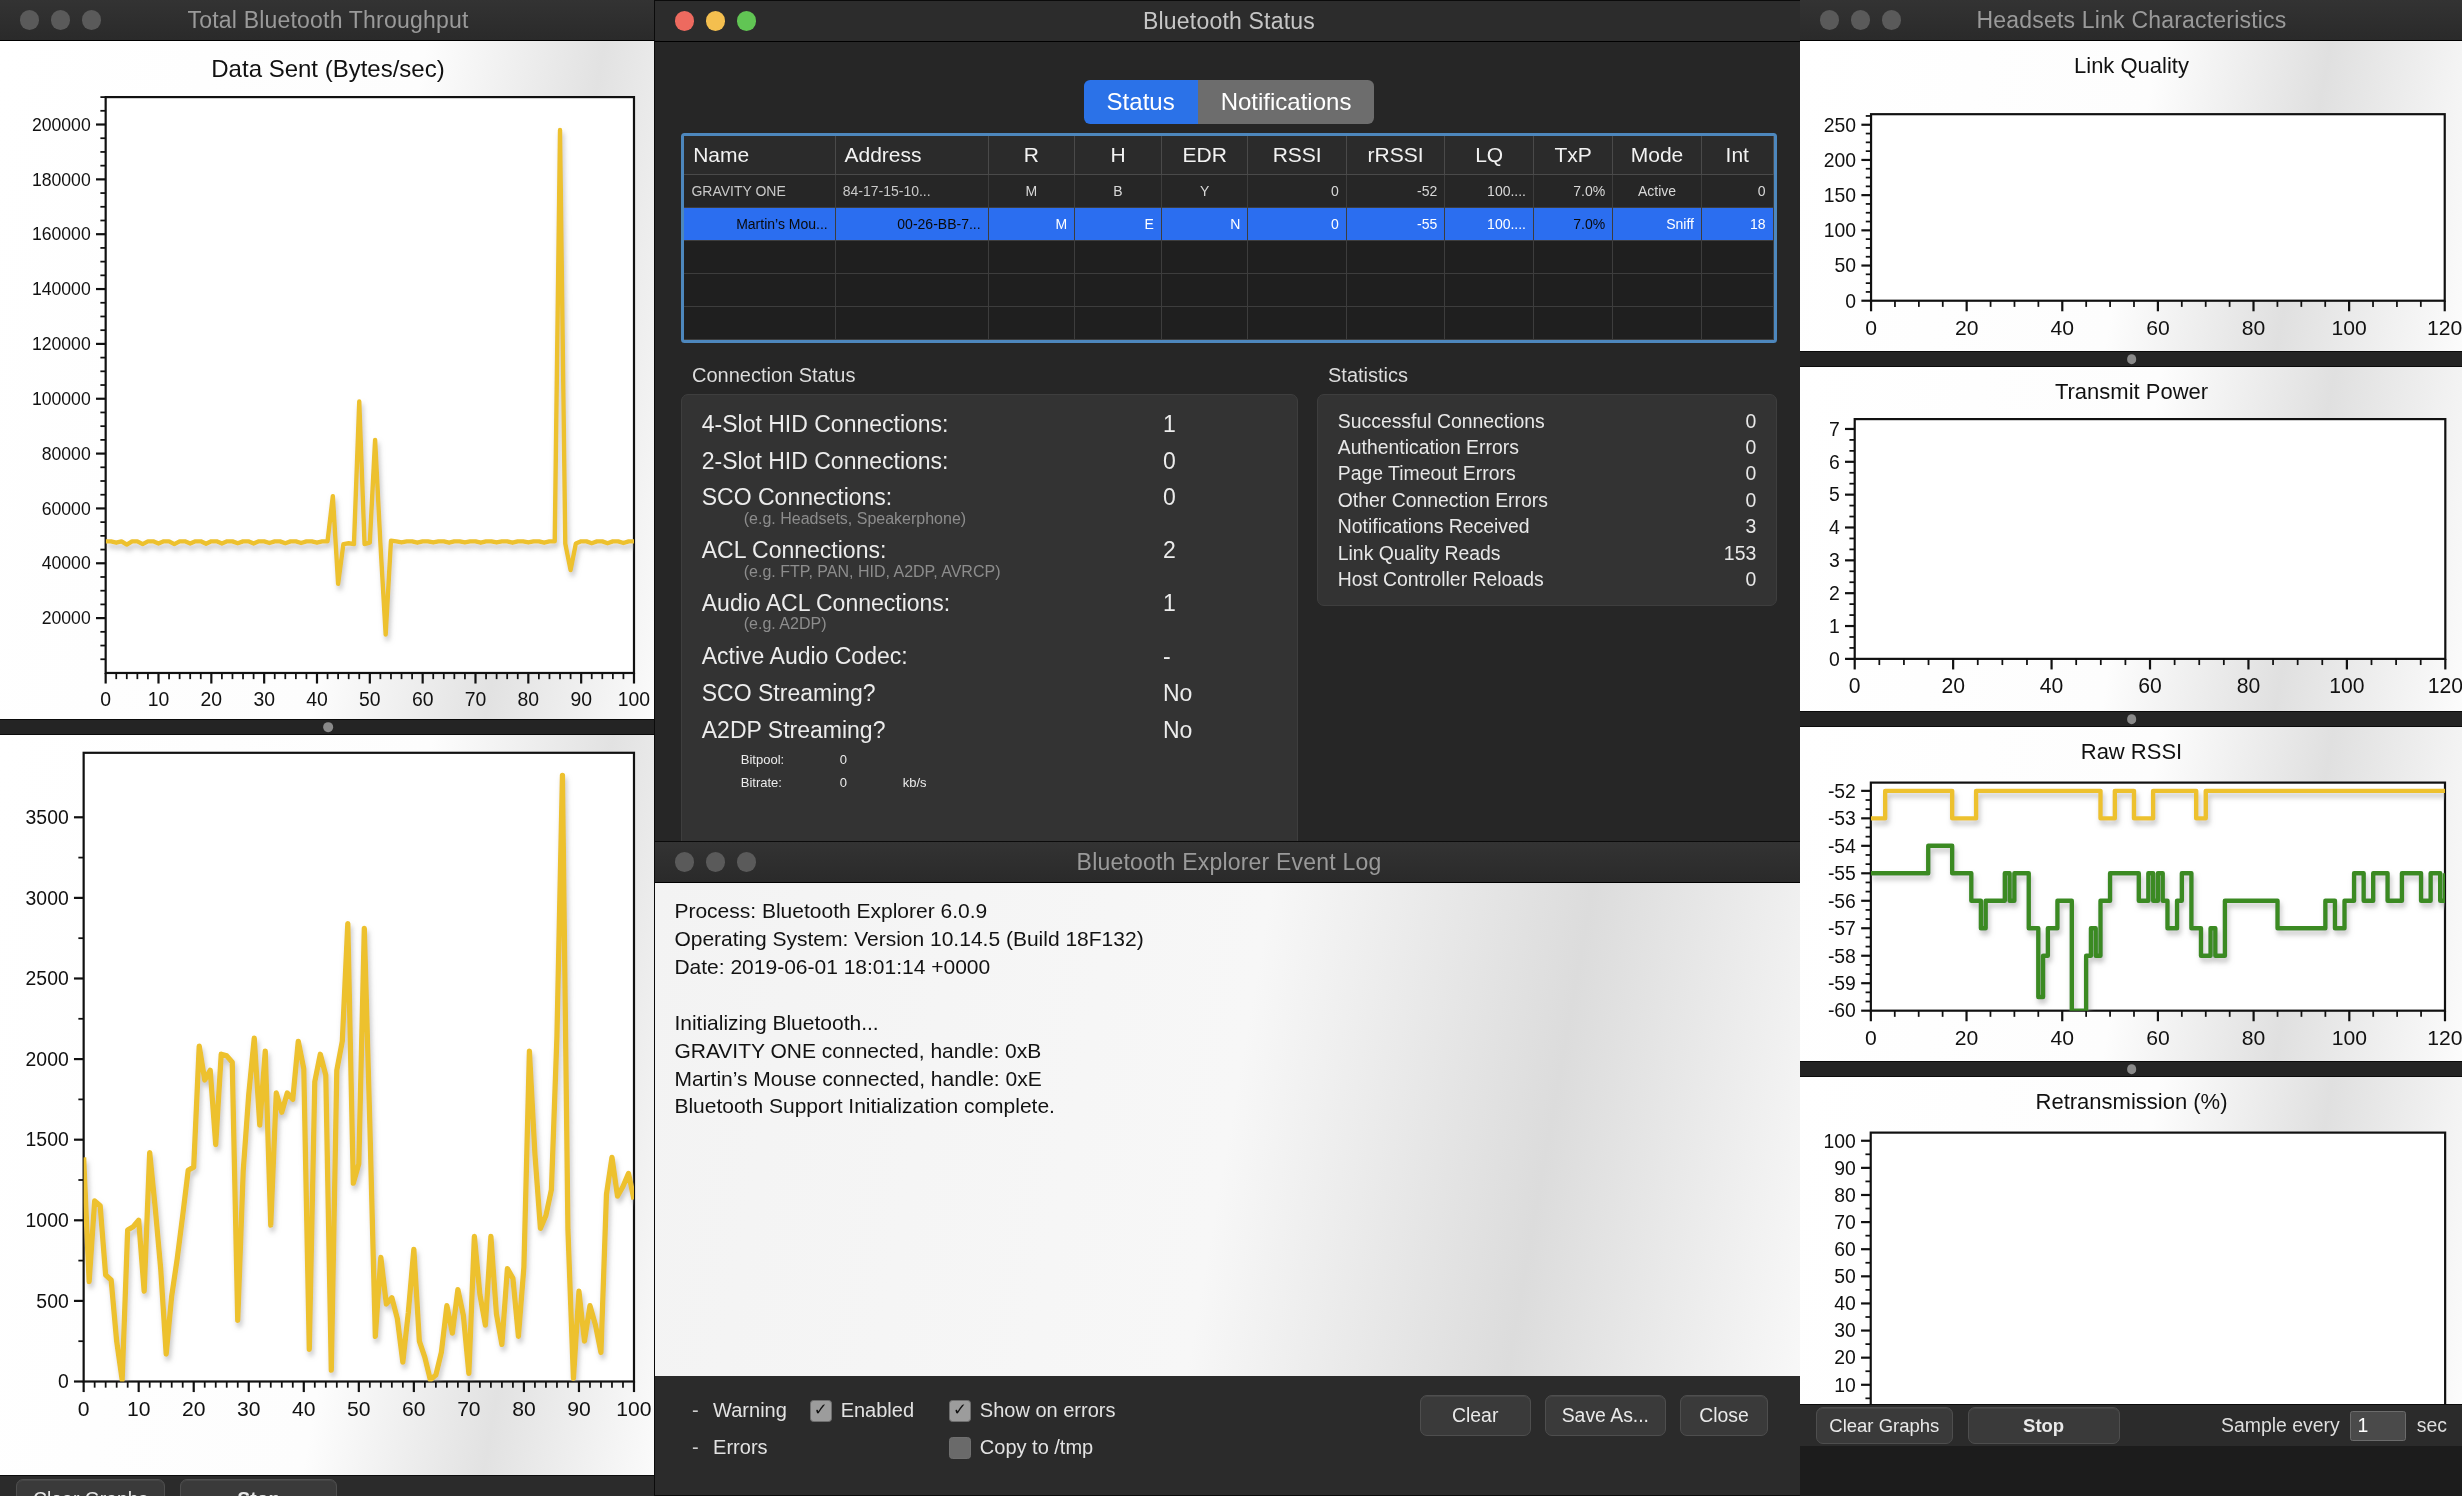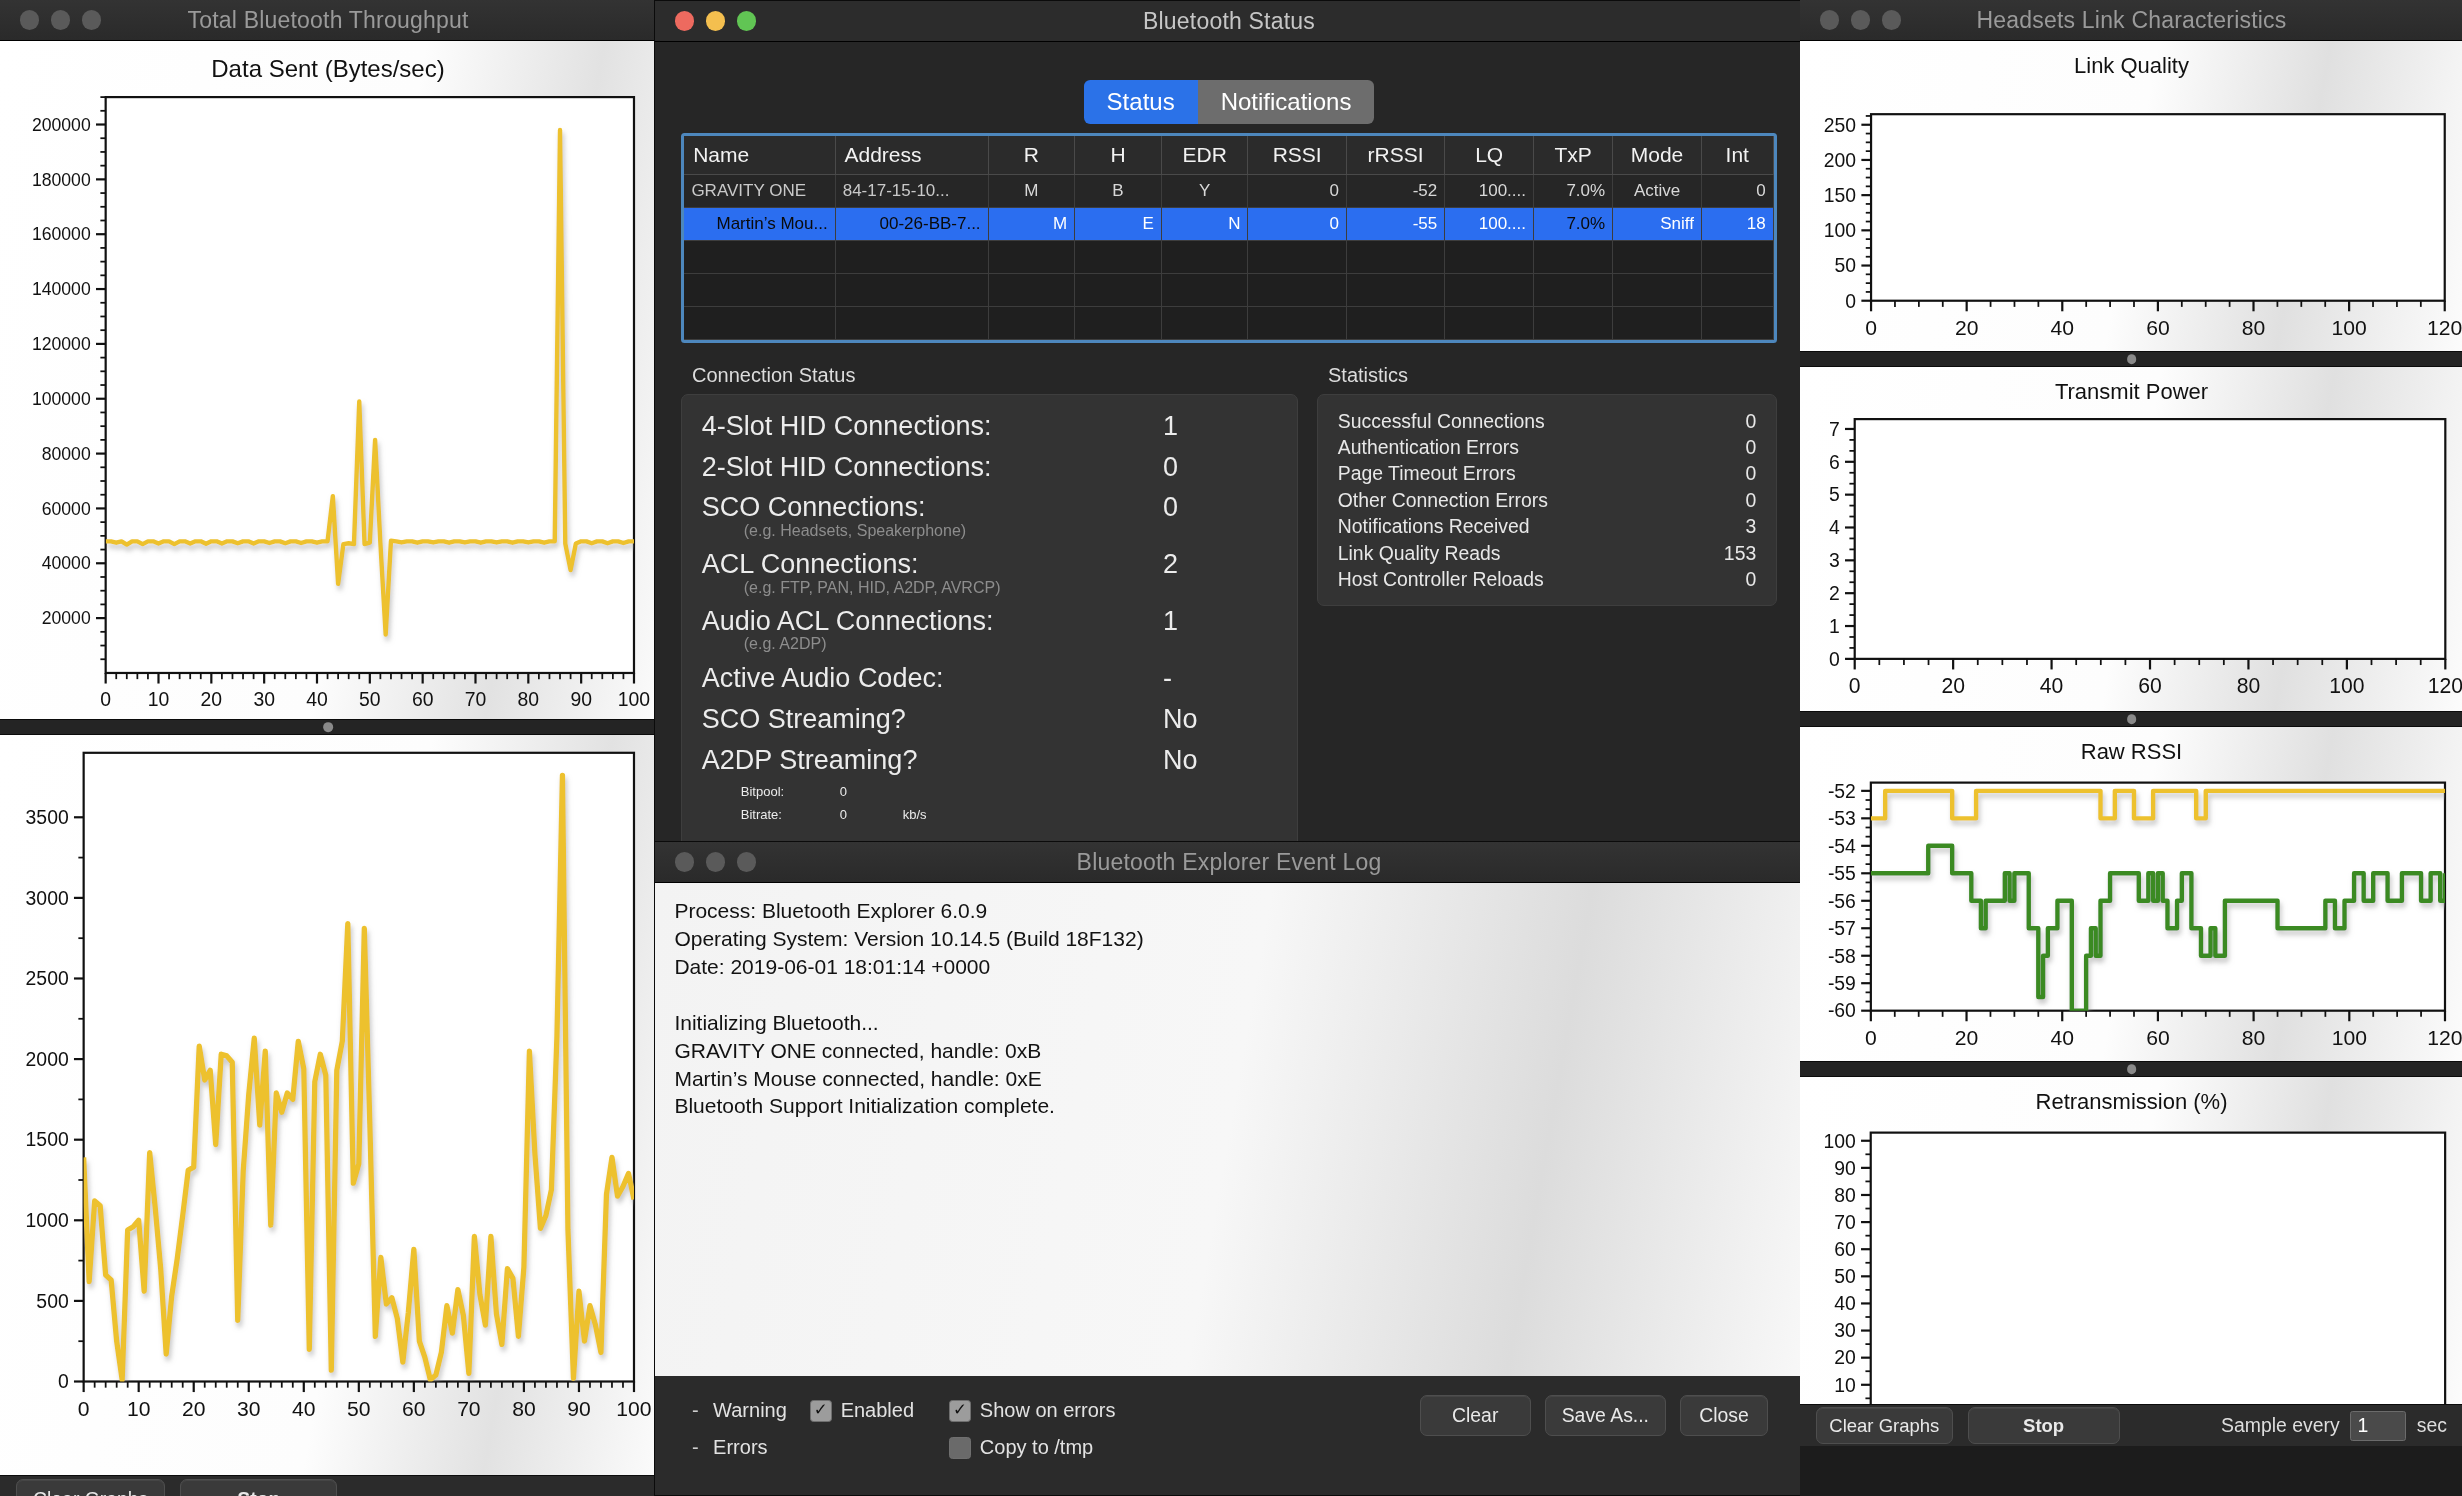--- a/index.html
+++ b/index.html
@@ -44,34 +44,34 @@
   .statusbody { padding:0 26.4px; }
   .tabs { display:flex; justify-content:center; margin-top:38px; }
   .tabstrip { display:flex; border-radius:6.2px; overflow:hidden; }
   .tab { font-size:24px; padding:8px 23px; color:#fff; background:#6d6d6d; }
   .tab.sel { background:#2b72e8; }
 
   table.devtbl { border-collapse:collapse; width:100%; table-layout:fixed; }
   .tblframe { border:3.5px solid #4d87bd; border-radius:3.5px; margin-top:8.8px; background:#1b1b1b; }
   table.devtbl th { background:#2b2b2b; color:#f2f2f2; font-size:21px; font-weight:normal;
      height:39px; border-right:0.9px solid #4a4a4a; border-bottom:0.9px solid #4a4a4a; }
-  table.devtbl td { height:33px; font-size:17px; border-right:0.9px solid #3d3d3d;
+  table.devtbl td { height:33px; font-size:14px; border-right:0.9px solid #3d3d3d;
      border-bottom:0.9px solid #3d3d3d; color:#d8d8d8; padding:0 7px; }
   table.devtbl tr.r0 td { background:#262626; }
   table.devtbl tr.sel td { background:#2b6ef0; color:#fff;text-align:right; }
   table.devtbl tr.blank td { background:#1f1f1f; }
   .c-left { text-align:left; } .c-center { text-align:center; } .c-right { text-align:right; }
   .blue { color:#1d5ef0; } .blue-on-sel { color:#1437b8; }
   .green-y { color:#2fd22f; } .red-n { color:#e33b3b; }
 
   .panels { display:flex; gap:19px; margin-top:21px; }
   .panelcol { flex:1; }
   .grouptitle { font-size:20px; color:#dcdcdc; margin-bottom:7px; padding-left:10.6px; }
   .groupbox { border:0.9px solid #3e3e3e; border-radius:7px; background:#333333; padding:12.3px 19.4px; }
-  .csrow { display:flex; align-items:baseline; font-size:27px; color:#ececec; margin-top:9.7px; }
+  .csrow { display:flex; align-items:baseline; font-size:23px; color:#ececec; margin-top:9.7px; }
   .csrow:first-child { margin-top:3.5px; }
   .cslabel { flex:1; }
   .csval { width:115px; text-align:left; }
   .cshint { font-size:16px; color:#8d8d8d; padding-left:42px; margin-top:-1.8px; }
   .bitrow { display:flex; font-size:13px; color:#ececec; padding-left:39px; margin-top:8px; }
   .bitrow .k { width:99px; }
   .bitrow .v { width:63px; }
   .statrow { display:flex; font-size:19.4px; color:#e8e8e8; line-height:1.36; }
   .statrow .k { flex:1; }
   .statrow .v { width:81px; text-align:right; }

